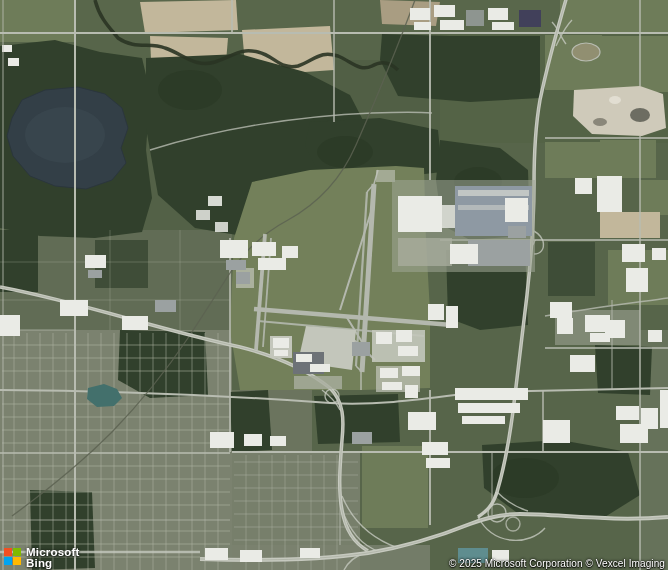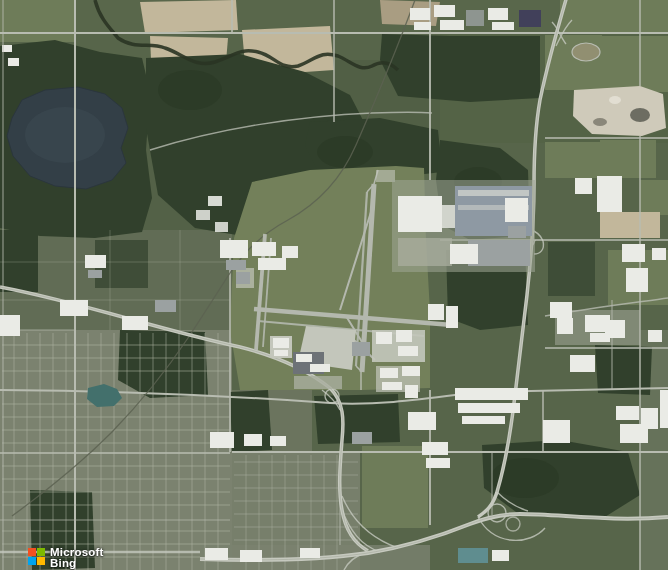--- a/index.html
+++ b/index.html
@@ -1,18 +1,18 @@
 <!DOCTYPE html>
 <html><head>
 <meta charset="utf-8">
 <style>
   html,body{margin:0;padding:0;background:#222;}
   .stage{position:relative;width:668px;height:570px;overflow:hidden;font-family:"Liberation Sans",sans-serif;background:#57654a;}
   .stage > svg{position:absolute;left:0;top:0;display:block;}
-  .bing-logo{position:absolute;left:4px;bottom:2px;display:flex;align-items:flex-start;gap:5px;cursor:pointer;user-select:none;margin-left:24px;}
+  .bing-logo{position:absolute;left:4px;bottom:2px;display:flex;align-items:flex-start;gap:5px;cursor:pointer;user-select:none;}
   .ms-squares{display:block;margin-top:1px;}
   .logo-text{display:flex;flex-direction:column;color:#fff;font-size:11.5px;font-weight:600;line-height:10.5px;
     text-shadow:0 0 3px rgba(0,0,0,.75),0 1px 2px rgba(0,0,0,.6);letter-spacing:.2px;}
   .attribution{position:absolute;right:3px;bottom:1px;color:#fff;font-size:10px;letter-spacing:.1px;
     text-shadow:0 0 2px rgba(0,0,0,.9),0 0 3px rgba(0,0,0,.8),0 1px 1px rgba(0,0,0,.9);white-space:nowrap;}
 </style>
 </head>
 <body>
 
 <div class="stage">
@@ -296,14 +296,15 @@
     <rect x="9" y="0" width="8" height="8" fill="#7fba00"></rect>
     <rect x="0" y="9" width="8" height="8" fill="#00a4ef"></rect>
     <rect x="9" y="9" width="8" height="8" fill="#ffb900"></rect>
   </svg>
   <div class="logo-text">
     <span>Microsoft</span>
     <span>Bing</span>
   </div>
 </div>
 
+<div class="attribution">© 2025 Microsoft Corporation © Vexcel Imaging</div>
 
 </div>
 
 </body></html>

